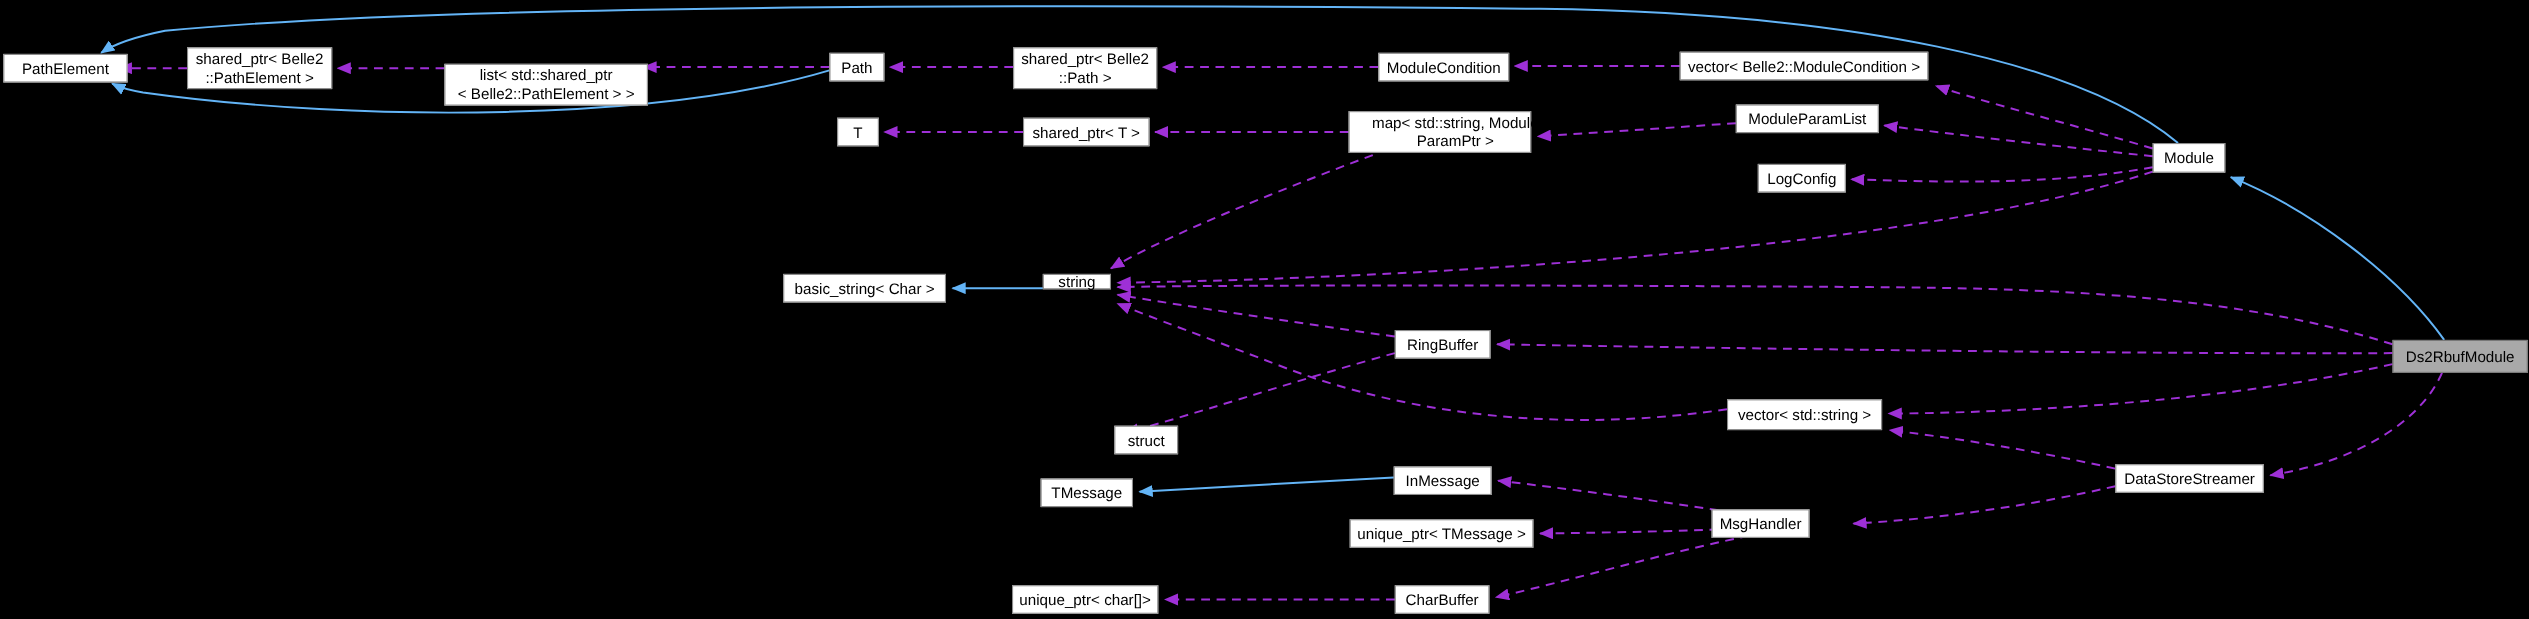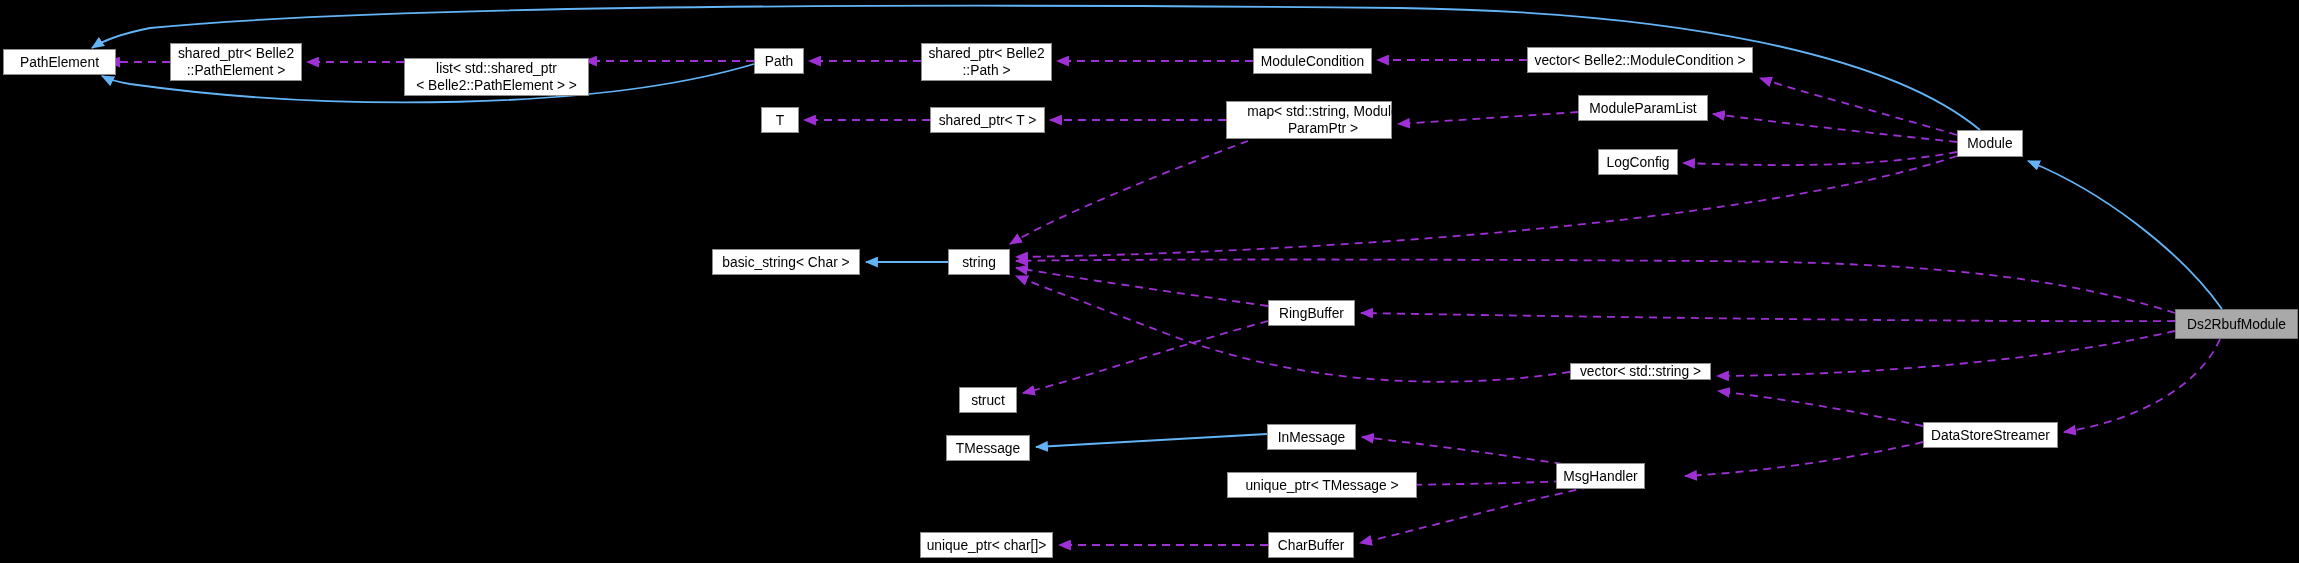--- a/index.html
+++ b/index.html
@@ -124,45 +124,45 @@
       </div>
       <div class="node" style="left: 1598px; top: 149px; width: 80px; height: 26px;">
         <div class="node-line">LogConfig</div>
       </div>
       <div class="node" style="left: 1957px; top: 130px; width: 66px; height: 27px;">
         <div class="node-line">Module</div>
       </div>
       <div class="node" style="left: 712px; top: 249px; width: 148px; height: 26px;">
         <div class="node-line">basic_string&lt; Char &gt;</div>
       </div>
-      <div class="node" style="left: 948px; top: 249px; width: 62px; height: 26px;">
+      <div class="node" style="left: 948px; top: 249px; width: 62px; height: 14px;">
         <div class="node-line">string</div>
       </div>
       <div class="node" style="left: 1268px; top: 300px; width: 87px; height: 26px;">
         <div class="node-line">RingBuffer</div>
       </div>
       <div class="node highlight" style="left: 2175px; top: 309px; width: 123px; height: 30px;">
         <div class="node-line">Ds2RbufModule</div>
       </div>
-      <div class="node" style="left: 959px; top: 387px; width: 58px; height: 26px;">
+      <div class="node" style="left: 1013px; top: 387px; width: 58px; height: 26px;">
         <div class="node-line">struct</div>
       </div>
       <div class="node" style="left: 946px; top: 435px; width: 84px; height: 26px;">
         <div class="node-line">TMessage</div>
       </div>
       <div class="node" style="left: 1267px; top: 424px; width: 89px; height: 26px;">
         <div class="node-line">InMessage</div>
       </div>
-      <div class="node" style="left: 1570px; top: 363px; width: 141px; height: 17px;">
+      <div class="node" style="left: 1570px; top: 363px; width: 141px; height: 28px;">
         <div class="node-line">vector&lt; std::string &gt;</div>
       </div>
       <div class="node" style="left: 1923px; top: 422px; width: 135px; height: 26px;">
         <div class="node-line">DataStoreStreamer</div>
       </div>
-      <div class="node" style="left: 1227px; top: 472px; width: 190px; height: 26px;">
+      <div class="node" style="left: 1227px; top: 472px; width: 167px; height: 26px;">
         <div class="node-line">unique_ptr&lt; TMessage &gt;</div>
       </div>
       <div class="node" style="left: 1556px; top: 463px; width: 89px; height: 26px;">
         <div class="node-line">MsgHandler</div>
       </div>
       <div class="node" style="left: 920px; top: 532px; width: 133px; height: 26px;">
         <div class="node-line">unique_ptr&lt; char[]&gt;</div>
       </div>
       <div class="node" style="left: 1268px; top: 532px; width: 86px; height: 26px;">
         <div class="node-line">CharBuffer</div>

